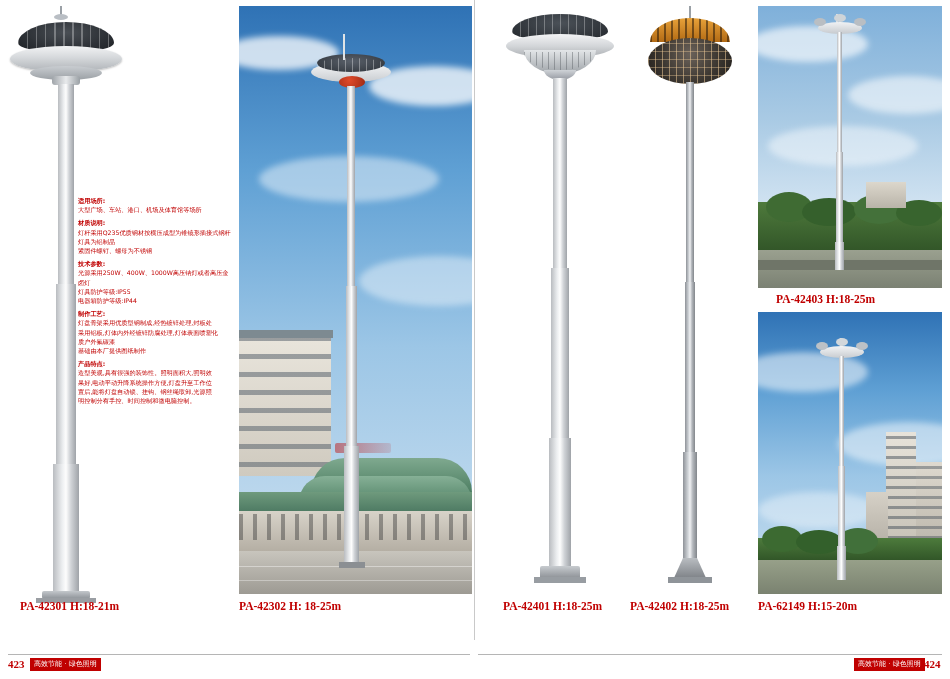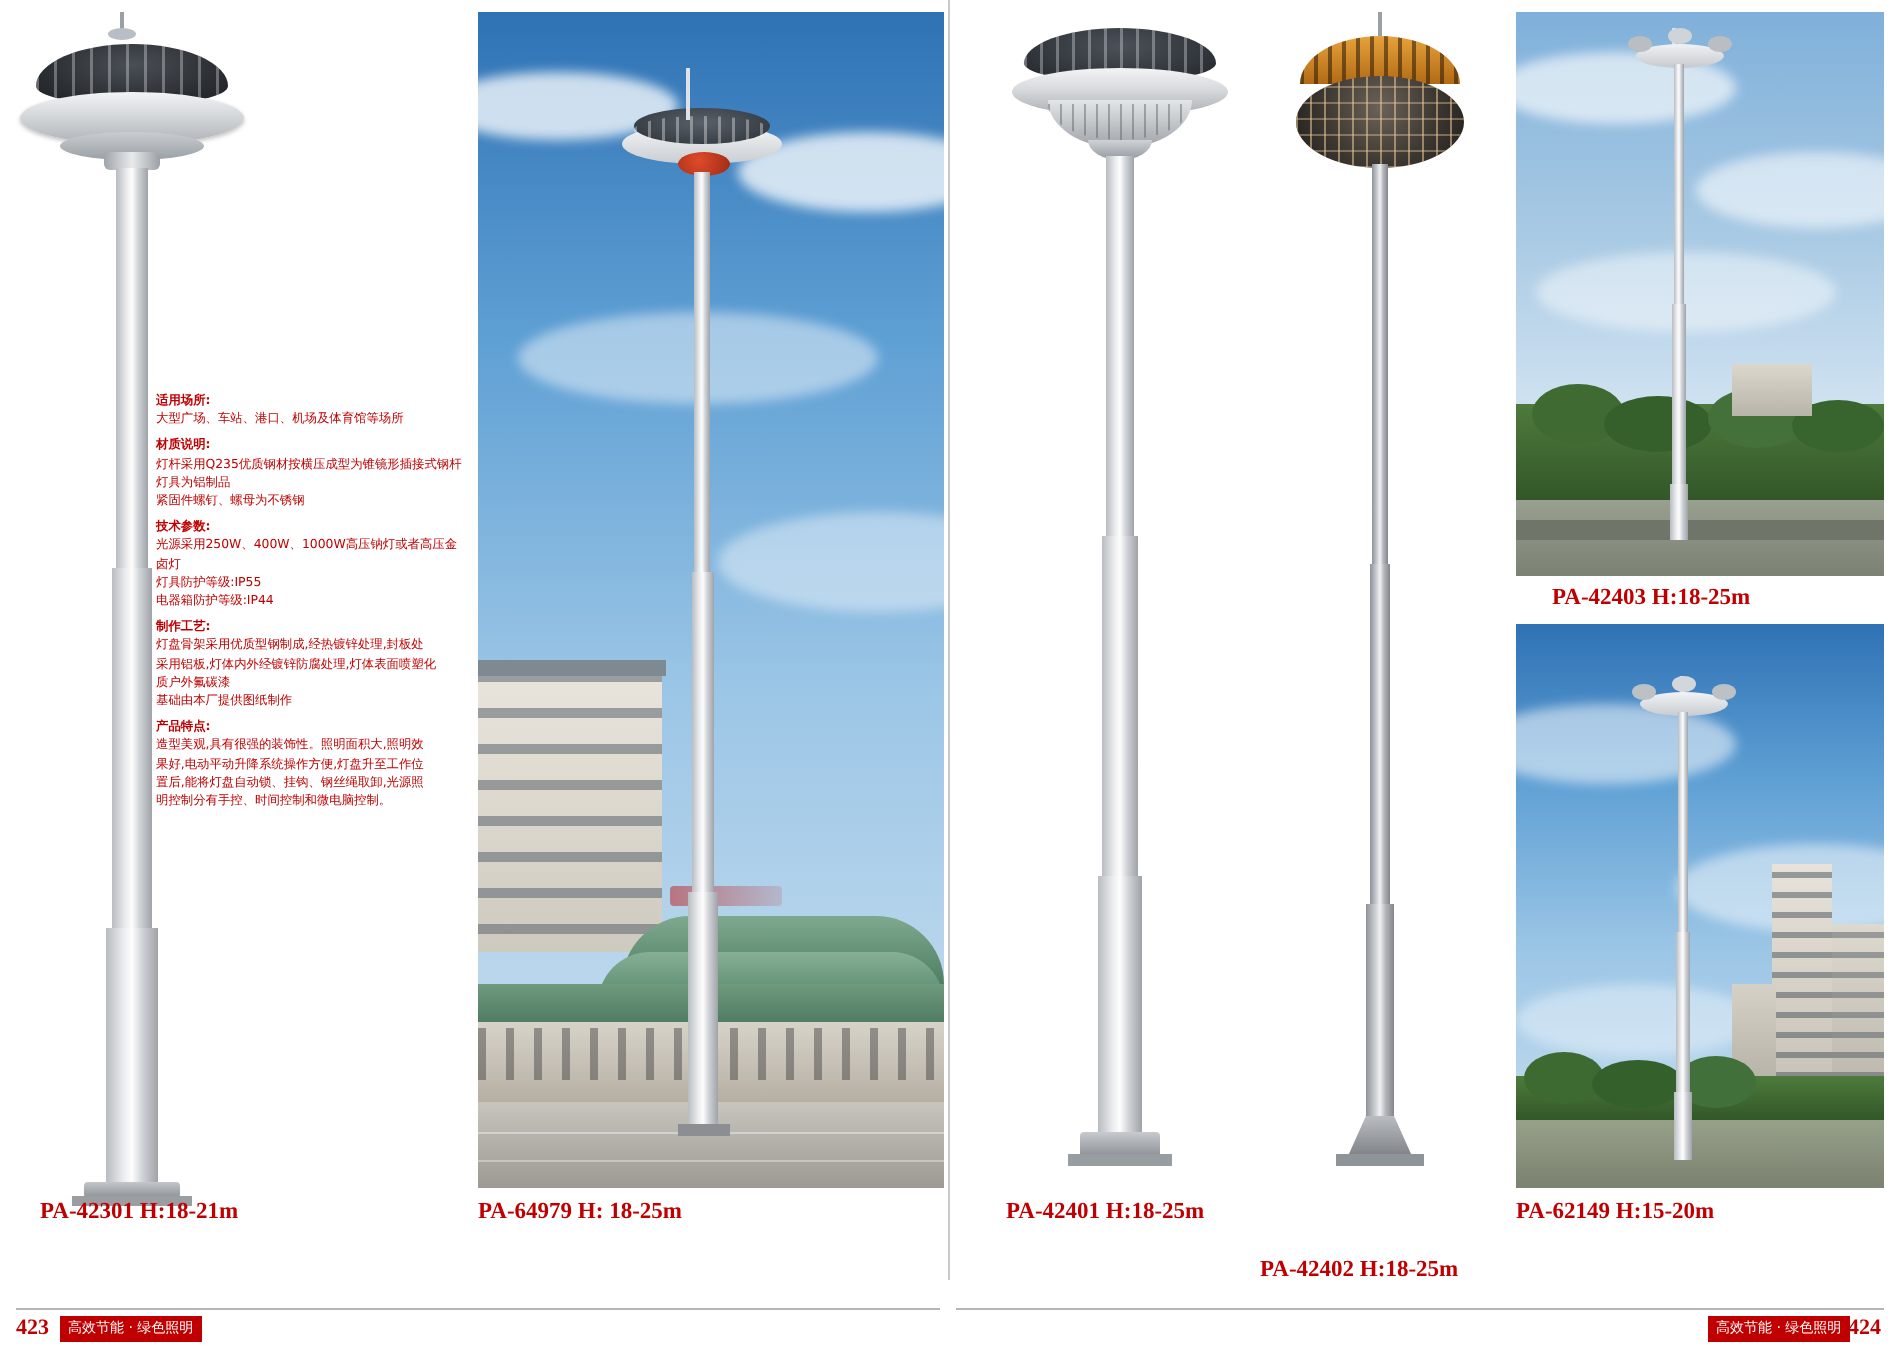--- a/index.html
+++ b/index.html
@@ -159,21 +159,21 @@
          border-radius:50%;"></div>
     <div style="position:absolute;left:100px;top:70px;width:26px;height:12px;
          background:radial-gradient(circle at 40% 35%,#e04a2a,#9d2a14);border-radius:50%;"></div>
     <div style="position:absolute;left:104px;top:28px;width:2px;height:26px;background:#dfe3e6;"></div>
     <div class="pole" style="left:108px;top:80px;width:8px;height:200px;"></div>
     <div class="pole" style="left:107px;top:280px;width:11px;height:160px;"></div>
     <div class="pole" style="left:105px;top:440px;width:15px;height:120px;"></div>
     <div style="position:absolute;left:100px;top:556px;width:26px;height:6px;background:#8b8f93;"></div>
   </div>
 
-  <div class="caption" style="left:239px;top:600px;">PA-64979 H: 18-25m</div>
+  <div class="caption" style="left:239px;top:600px;">PA-42302 H: 18-25m</div>
 
   <div class="photo" style="left:500px;top:6px;width:120px;height:588px;background:#ffffff;">
 
     <div class="lamp-ring" style="left:12px;top:8px;width:96px;height:26px;
          background:radial-gradient(ellipse at 50% 35%,#4b5158,#23272c);
          border-radius:50% 50% 40% 40%/68% 68% 32% 32%;"></div>
     <div style="position:absolute;left:12px;top:8px;width:96px;height:26px;
          background:repeating-linear-gradient(90deg,rgba(255,255,255,.30) 0 1.5px,rgba(0,0,0,0) 1.5px 8px);
          border-radius:50% 50% 40% 40%/68% 68% 32% 32%;"></div>
 
@@ -222,21 +222,21 @@
     <div class="pole dark" style="left:56px;top:76px;width:8px;height:200px;"></div>
     <div class="pole dark" style="left:55px;top:276px;width:10px;height:170px;"></div>
     <div class="pole dark" style="left:53px;top:446px;width:14px;height:110px;"></div>
 
     <div style="position:absolute;left:44px;top:552px;width:32px;height:20px;
          background:linear-gradient(180deg,#b9bdc1,#7f8388);
          clip-path:polygon(28% 0,72% 0,100% 100%,0 100%);"></div>
     <div style="position:absolute;left:38px;top:571px;width:44px;height:6px;background:#8f9499;"></div>
   </div>
 
-  <div class="caption" style="left:630px;top:629px;">PA-42402 H:18-25m</div>
+  <div class="caption" style="left:630px;top:600px;">PA-42402 H:18-25m</div>
 
   <div class="photo" style="left:758px;top:6px;width:184px;height:282px;">
     <div class="sky pale"></div>
     <div class="cloud" style="left:-10px;top:20px;width:120px;height:36px;opacity:.85;"></div>
     <div class="cloud" style="left:90px;top:70px;width:120px;height:38px;opacity:.75;"></div>
     <div class="cloud" style="left:10px;top:120px;width:150px;height:40px;opacity:.6;"></div>
 
     <div style="position:absolute;left:0;top:196px;width:184px;height:54px;
          background:linear-gradient(180deg,#4e7a3c,#2f5226);"></div>
     <div style="position:absolute;left:8px;top:186px;width:46px;height:30px;border-radius:50%;background:#3f6b33;"></div>

